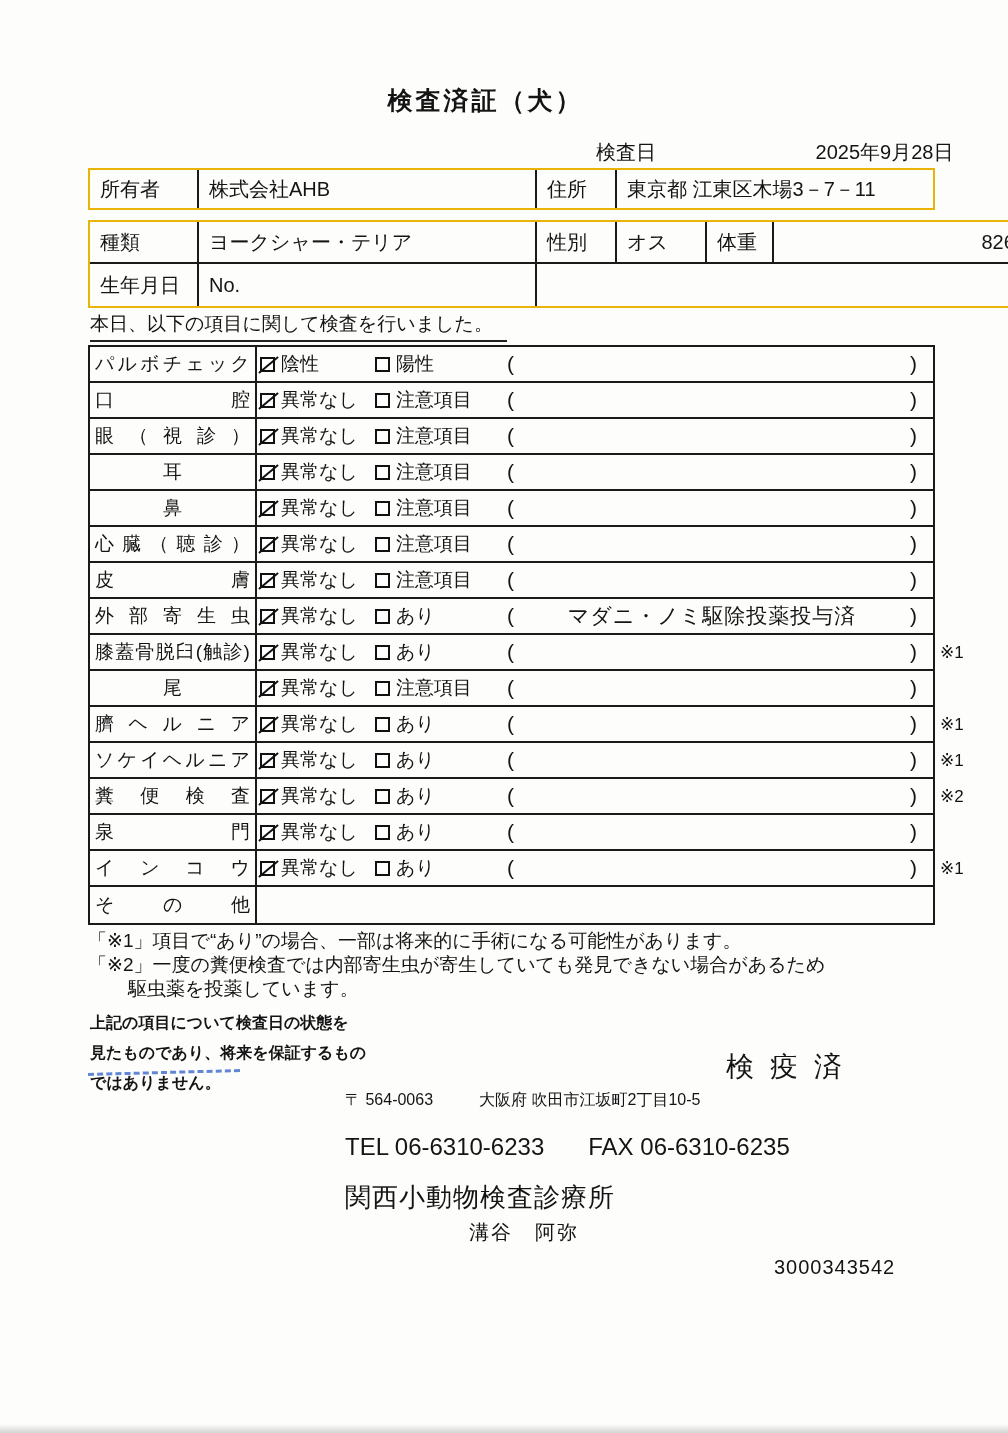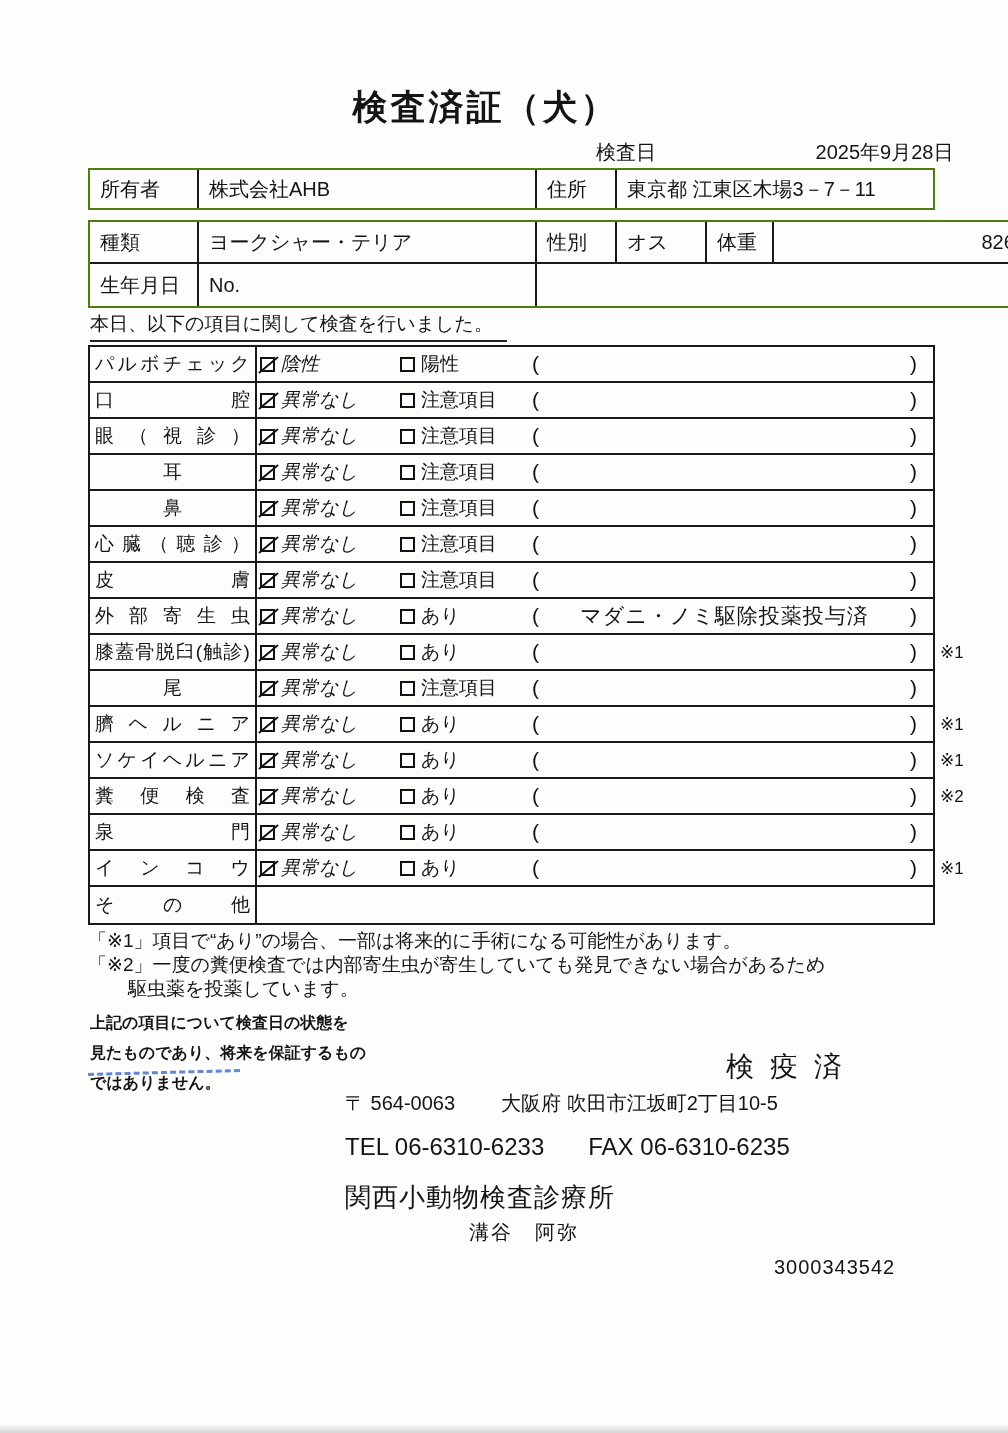--- a/index.html
+++ b/index.html
@@ -7,68 +7,68 @@
   body {
     background:#fdfdfc;
     font-family:"Liberation Sans","DejaVu Sans",sans-serif;
     color:#141414;
     position:relative;
     overflow:hidden;
   }
   .abs { position:absolute; }
 
   
-  .title { top:84px; left:0; width:971px; text-align:center; font-size:35px; font-weight:bold; letter-spacing:3px; }
+  .title { top:84px; left:0; width:971px; text-align:center; font-size:25px; font-weight:bold; letter-spacing:3px; }
 
   
   .insp-date-label { top:139px; left:596px; font-size:20px; }
   .insp-date-value { top:139px; left:812px; width:145px; font-size:20px;text-align:center; }
 
   
-  .tbl { border:2px solid #4d7c0f; display:grid; }
+  .tbl { border:2px solid #eab308; display:grid; }
   .tbl .cell { display:flex; align-items:center; padding:0 10px; font-size:20px; overflow:hidden; white-space:nowrap; }
   .br { border-right:2px solid #1a1a1a; }
   .bb { border-bottom:2px solid #1a1a1a; }
   .tbl-owner { top:168px; left:88px; width:847px; grid-template-columns:109px 338px 80px 1fr; grid-template-rows:38px; }
   .tbl-detail { top:220px; left:88px; width:954px; grid-template-columns:109px 338px 80px 90px 67px 1fr; grid-template-rows:42px 42px; }
   .span3 { grid-column:4 / 7; }
   .cell.weight { justify-content:flex-end; padding-right:14px; }
   .cell.num { font-size:22px; letter-spacing:1px; }
 
   
   .intro { top:311px; left:90px; font-size:19px; border-bottom:2px solid #222; padding:0 14px 3px 0; }
 
   
   .insp-table { top:345px; left:88px; width:847px; border:2px solid #1a1a1a; }
   .insp-row { display:flex; height:36px; border-bottom:2px solid #1a1a1a; position:relative; }
   .insp-row:last-child { border-bottom:none; }
   .insp-label { width:167px; flex:none; border-right:2px solid #1a1a1a; display:flex; align-items:center; justify-content:space-between; padding:0 5px; font-size:19px; overflow:hidden; }
   .insp-label.single { justify-content:center; }
   .insp-content { flex:1; display:flex; align-items:center; padding:0 16px 0 3px; font-size:19px; }
   .opt { display:flex; align-items:center; flex:none; }
-  .opt1 { width:140px;font-style:italic; }
+  .opt1 { width:115px; }
   .opt2 { width:132px; }
   .cb { position:relative; width:15px; height:15px; border:2px solid #111; flex:none; margin-right:6px; background:#fff; }
   .cb.checked::after { content:''; position:absolute; left:-6px; top:5px; width:25px; height:2px; background:#111; transform:rotate(-40deg); }
   .paren { font-size:21px; }
   .paren-content { flex:1; text-align:center; font-size:21px; letter-spacing:1px; overflow:hidden; white-space:nowrap; }
   .row-note { position:absolute; left:calc(100% + 7px); top:50%; transform:translateY(-50%); font-size:17px; white-space:nowrap; }
 
   
   .fn1 { top:928px; left:88px; font-size:19px; }
   .fn2 { top:952px; left:88px; font-size:19px; }
   .fn3 { top:976px; left:128px; font-size:19px; }
 
   
   .disclaimer { top:1008px; left:90px; font-size:16px; font-weight:bold; line-height:30px; }
   .blue-mark { top:1071px; left:88px; width:152px; border-top:3px dashed #2e5fc8; opacity:.75; transform:rotate(-1.5deg); }
 
   
   .stamp { top:1048px; left:726px; font-size:28px; letter-spacing:16px; white-space:nowrap; }
-  .addr-row { top:1090px; left:345px; display:flex; gap:46px; font-size:20px; }
+  .addr-row { top:1090px; left:345px; display:flex; gap:46px; font-size:16px; }
   .tel-row { top:1133px; left:345px; display:flex; gap:44px; font-size:24px; }
   .clinic-name { top:1180px; left:345px; font-size:26px; letter-spacing:1px; }
   .clinic-person { top:1219px; left:460px; font-size:20px; letter-spacing:2px;margin-left:9px; }
   .serial { top:1256px; left:774px; font-size:20px; letter-spacing:1px; }
 
   .scan-edge { bottom:0; left:0; width:1008px; height:9px; background:linear-gradient(to bottom, rgba(0,0,0,0), rgba(0,0,0,0.16)); }
 </style>
 </head>
 <body>
 

